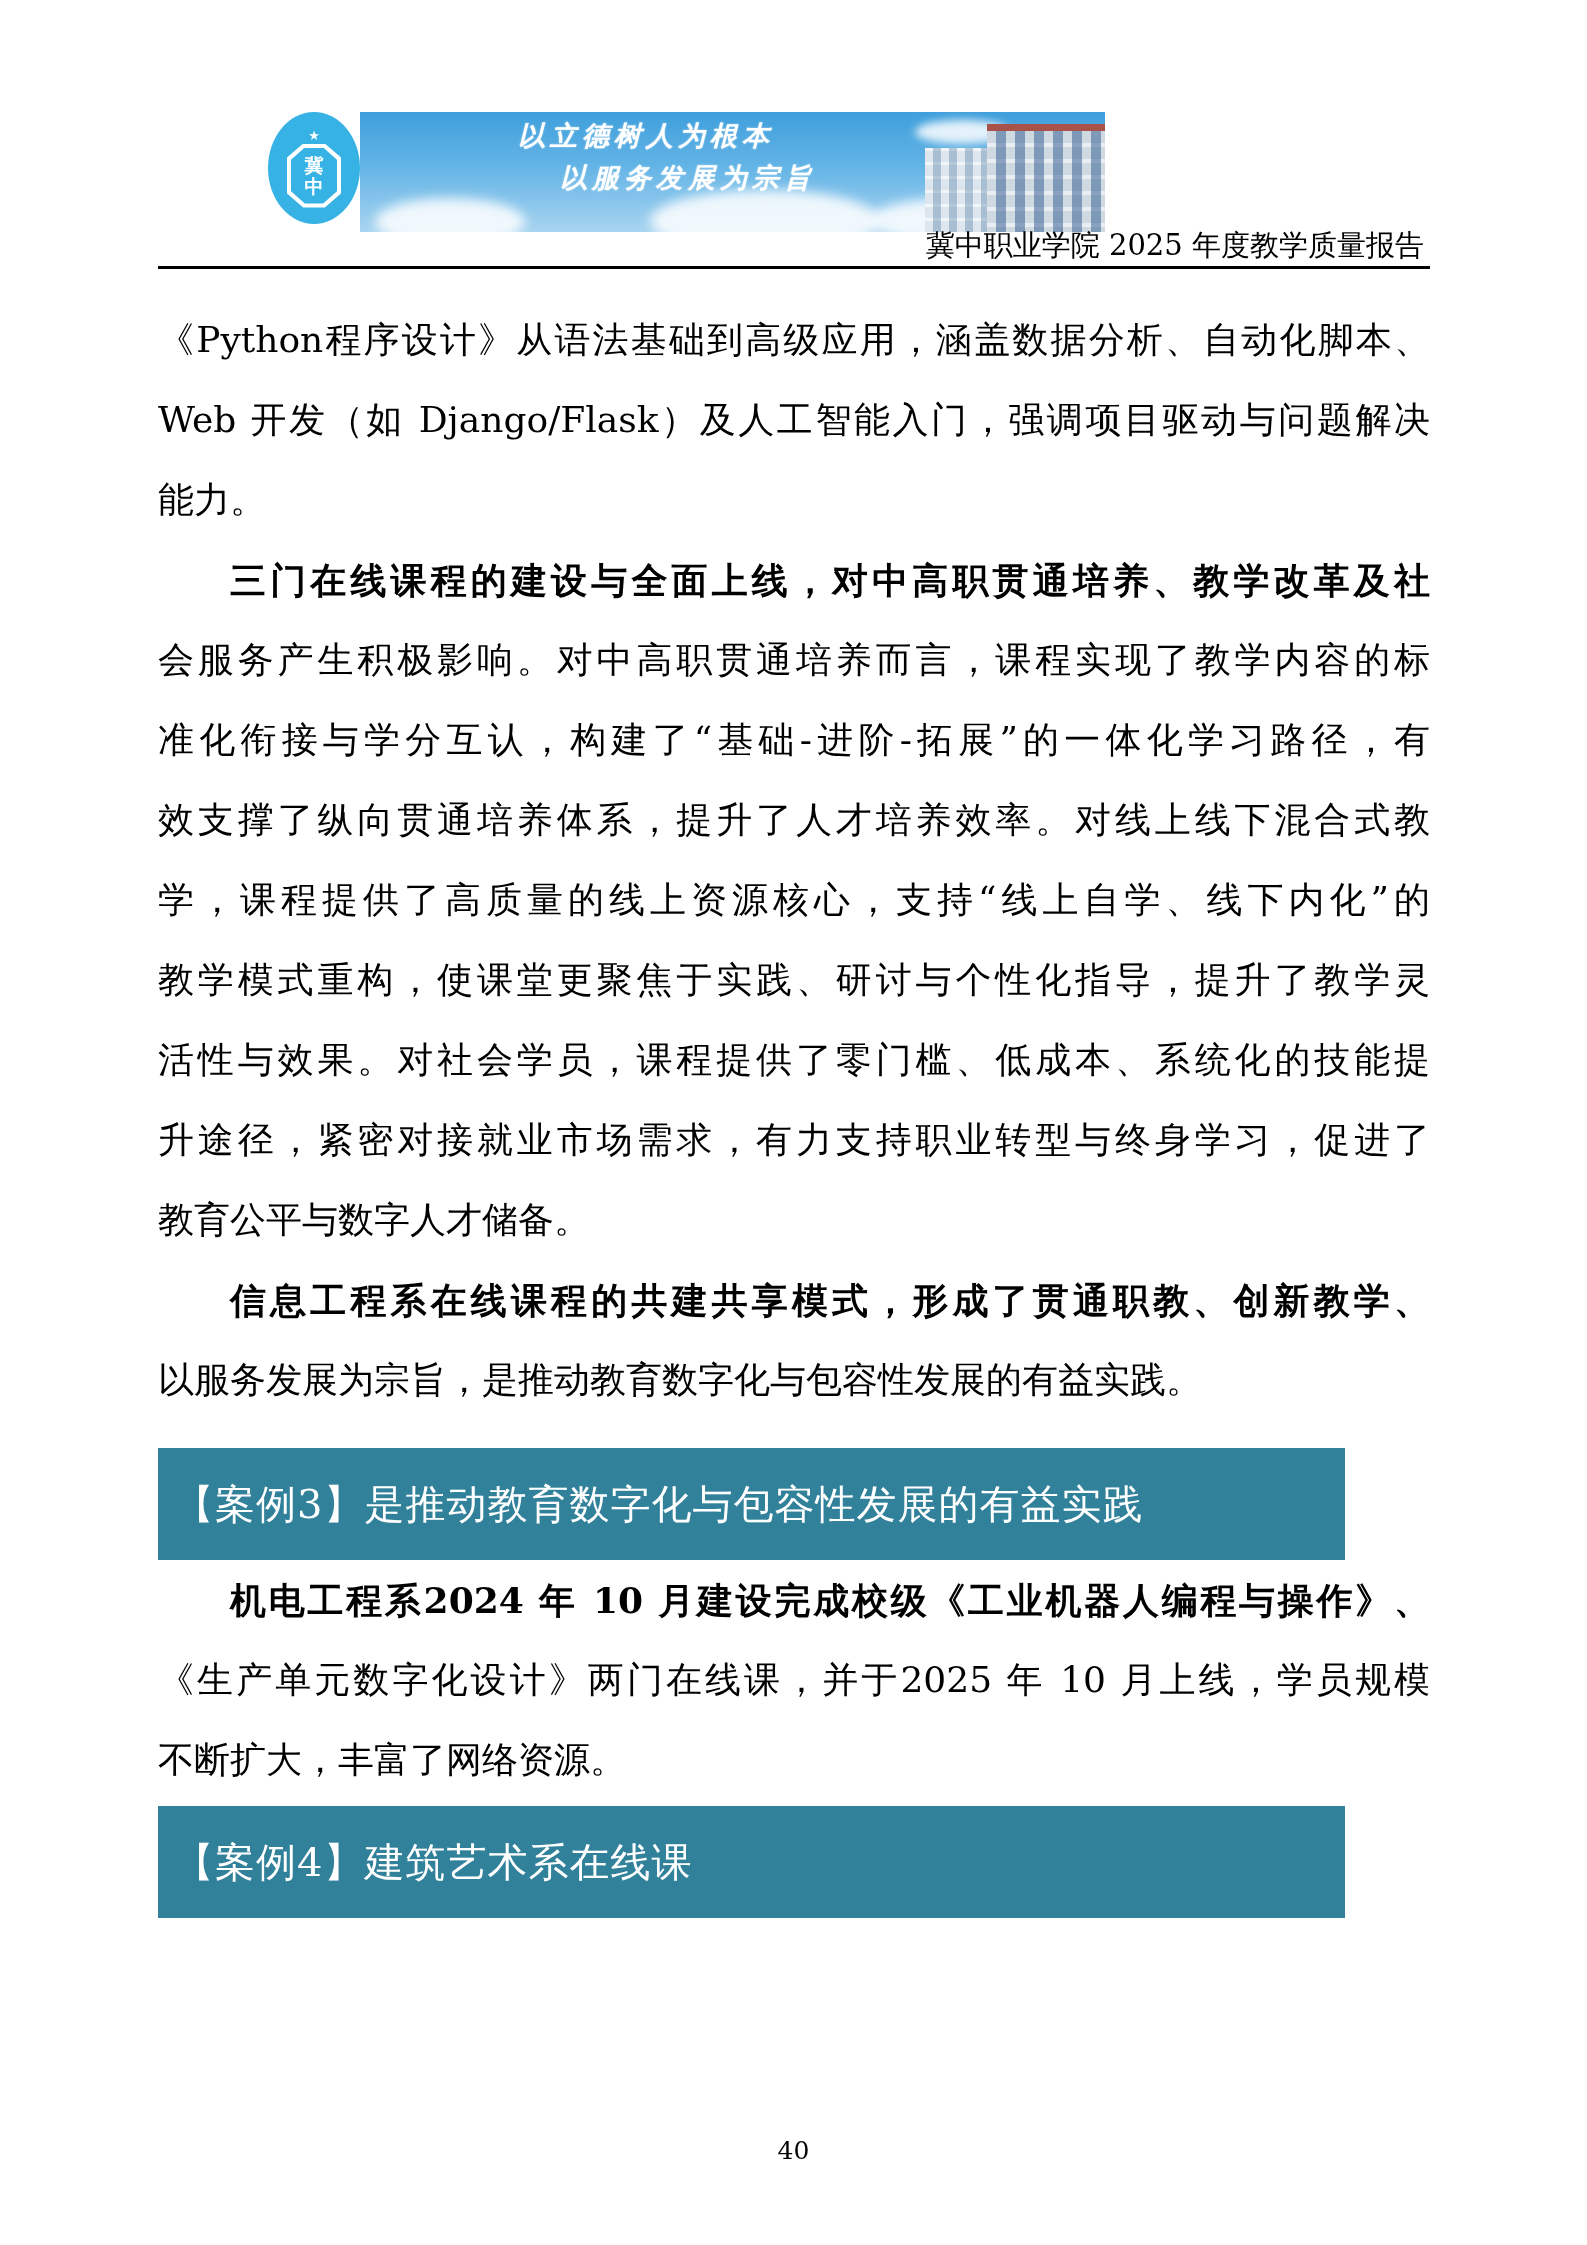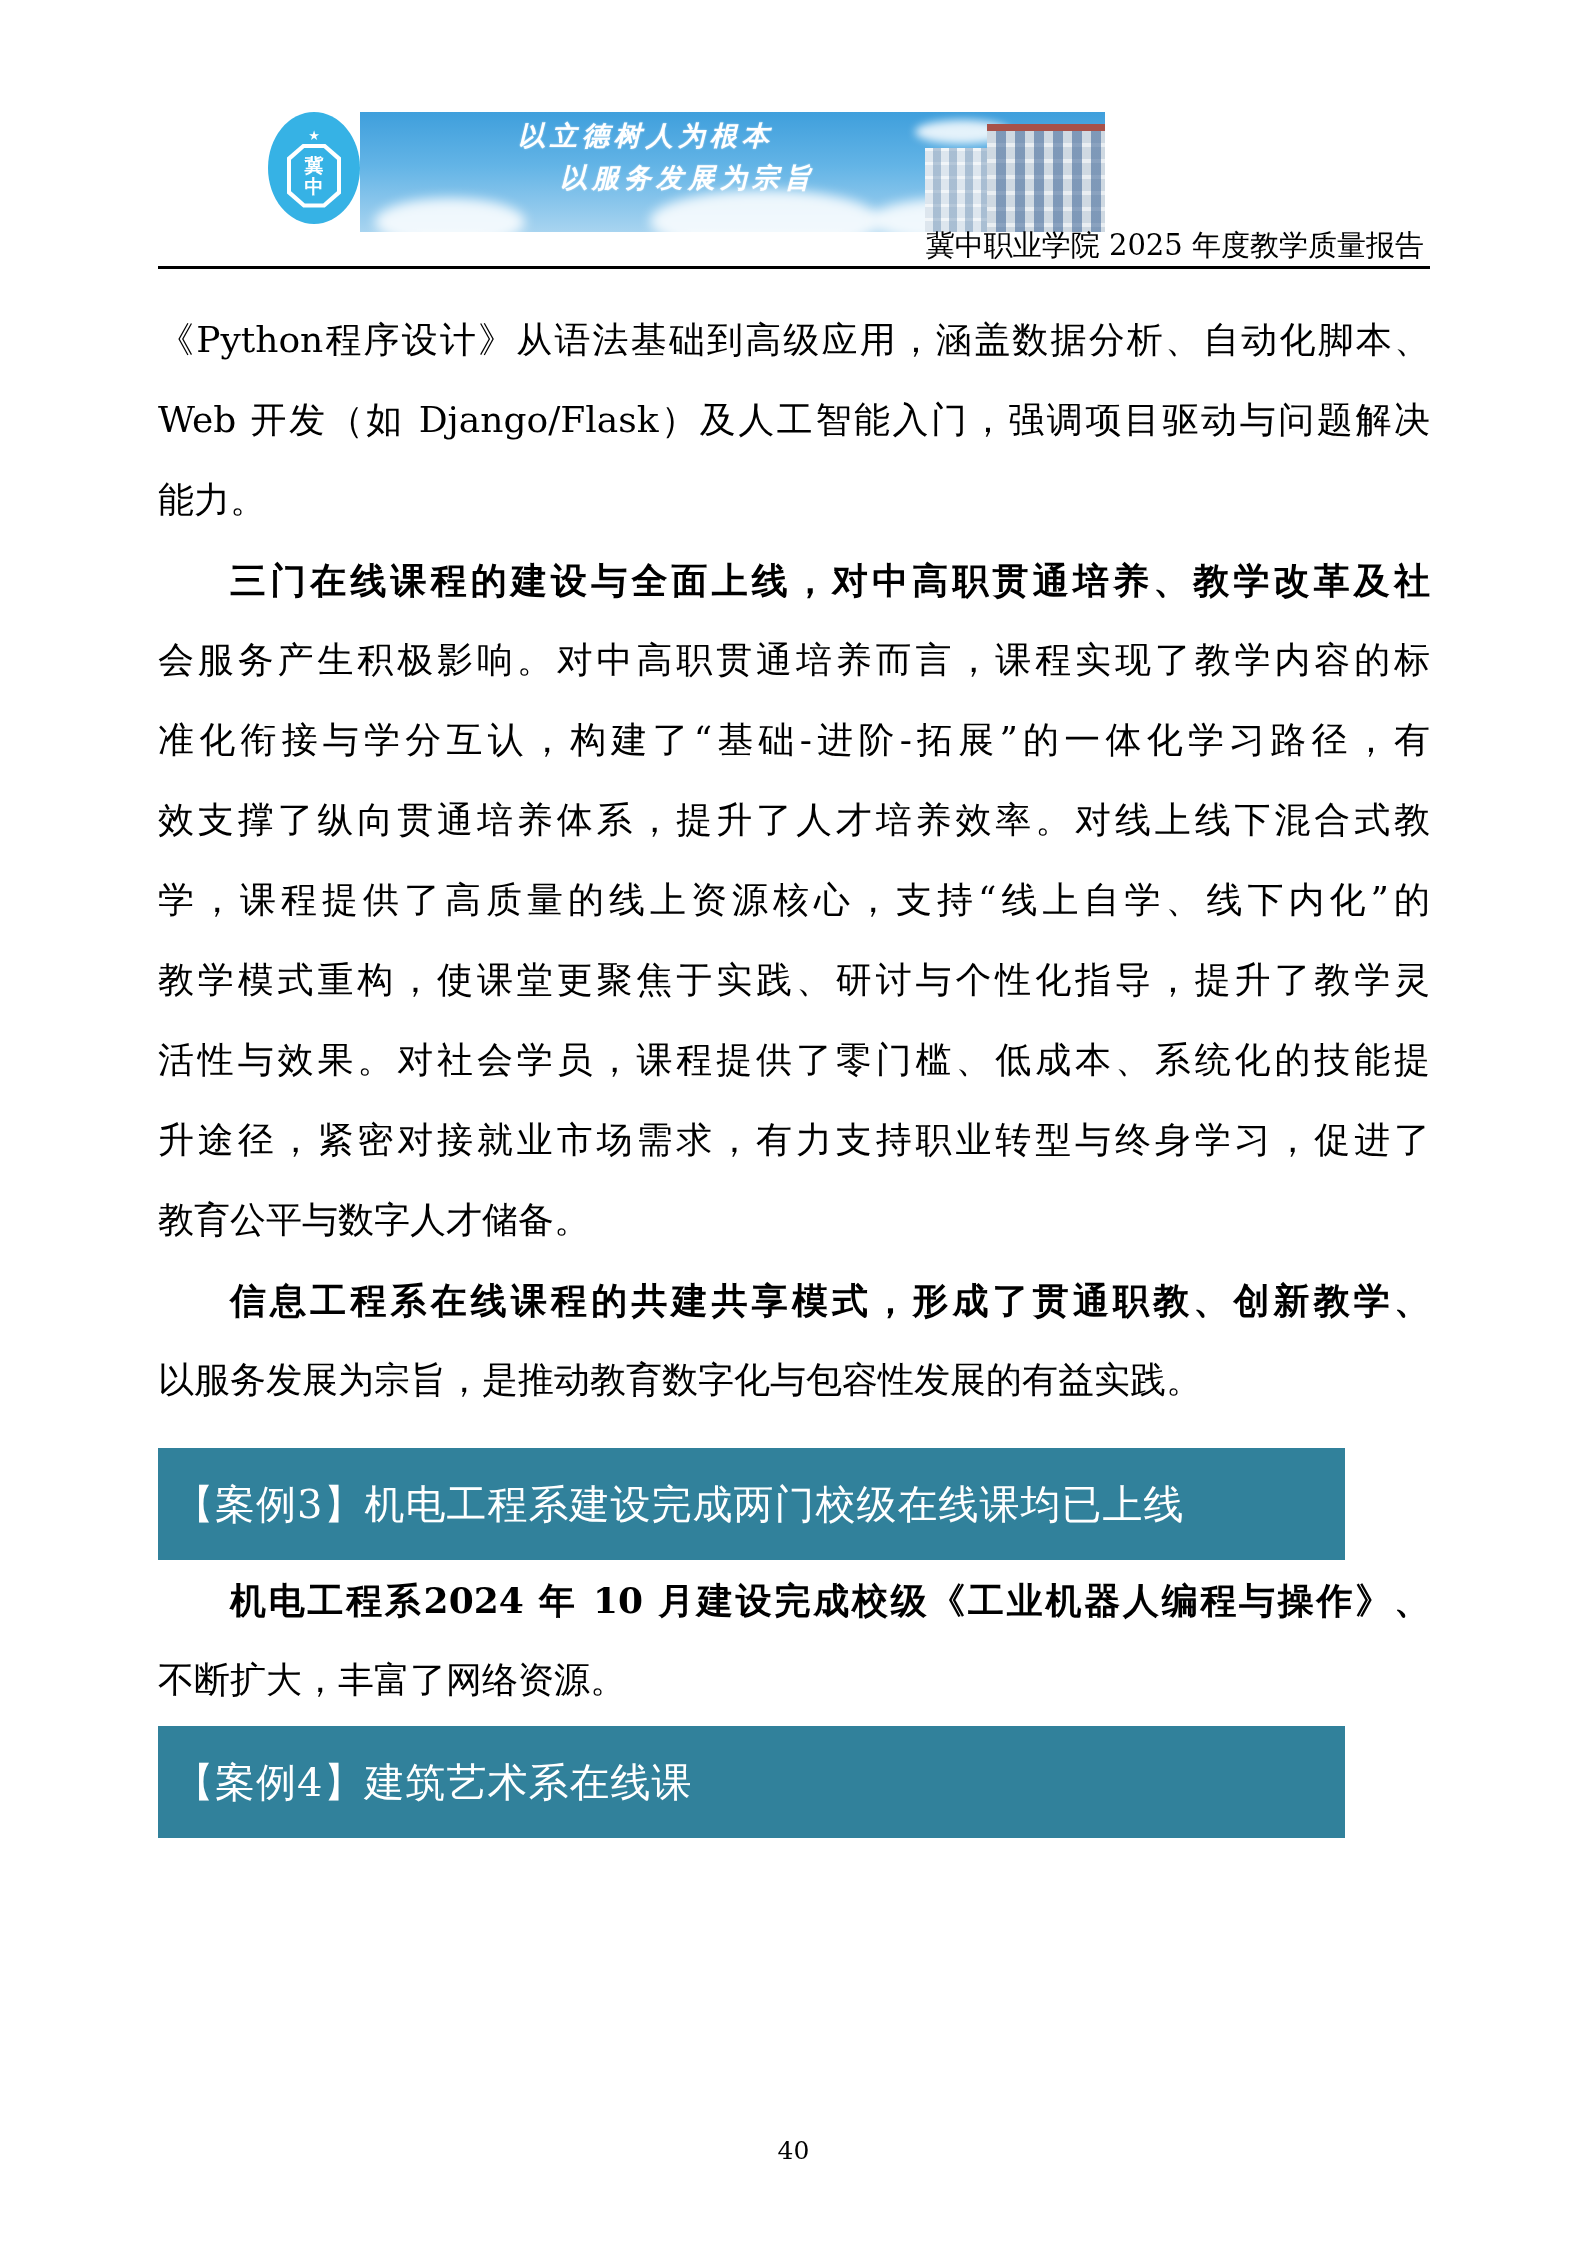--- a/index.html
+++ b/index.html
@@ -147,24 +147,25 @@
         <div class="line stretch">教学模式重构，使课堂更聚焦于实践、研讨与个性化指导，提升了教学灵</div>
         <div class="line stretch">活性与效果。对社会学员，课程提供了零门槛、低成本、系统化的技能提</div>
         <div class="line stretch">升途径，紧密对接就业市场需求，有力支持职业转型与终身学习，促进了</div>
         <div class="line">教育公平与数字人才储备。</div>
       </div>
       <div class="para">
         <div class="line stretch indent">信息工程系在线课程的共建共享模式，形成了贯通职教、创新教学、</div>
         <div class="line">以服务发展为宗旨，是推动教育数字化与包容性发展的有益实践。</div>
       </div>
       <div class="case-banner case3" style="background: rgb(49, 129, 155);">
-        <span>【案例3】机电工程系建设完成两门校级在线课均已上线</span>
+        <span>【案例3】是推动教育数字化与包容性发展的有益实践</span>
       </div>
       <div class="para">
         <div class="line stretch indent">机电工程系2024 年 10 月建设完成校级《工业机器人编程与操作》、</div>
+        <div class="line stretch">《生产单元数字化设计》两门在线课，并于2025 年 10 月上线，学员规模</div>
         <div class="line">不断扩大，丰富了网络资源。</div>
       </div>
       <div class="case-banner case4" style="background: rgb(49, 129, 155);">
         <span>【案例4】建筑艺术系在线课</span>
       </div>
     </div>
 
   <div class="page-number">40</div>
 
 </div>

